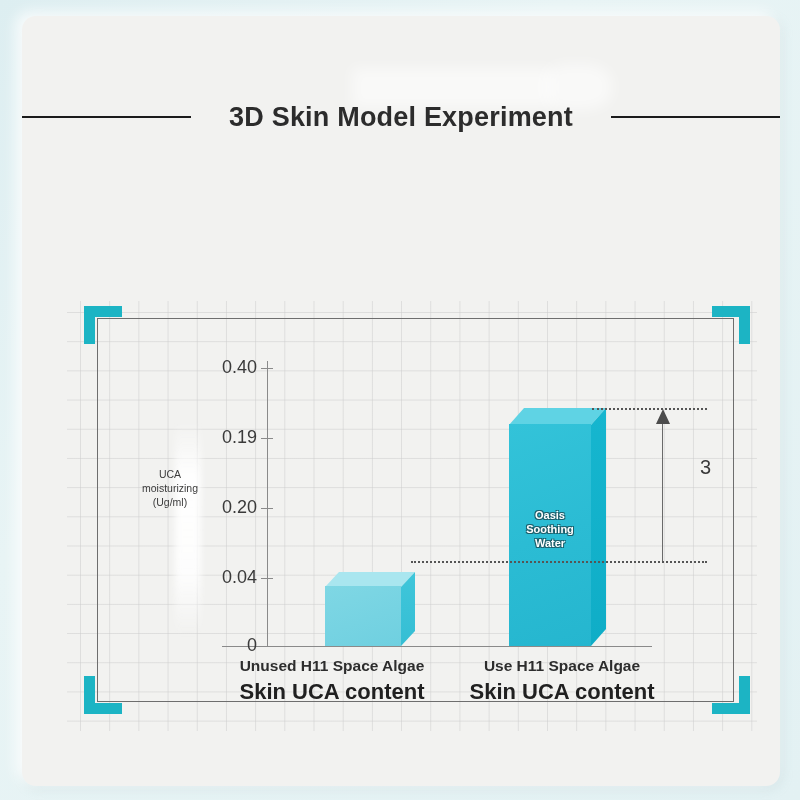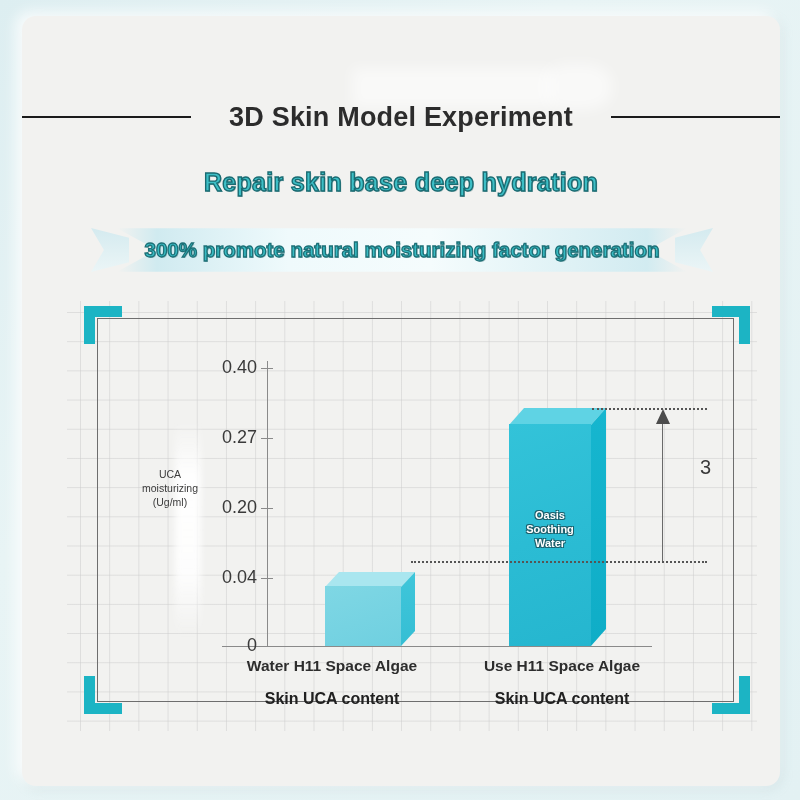--- a/index.html
+++ b/index.html
@@ -347,50 +347,43 @@
     flex: 1;
     text-align: center;
   }
   .xlabel .l1 {
     font-size: 15.5px;
     font-weight: 600;
     color: #2d2d2d;
     white-space: nowrap;
   }
   .xlabel .l2 {
-    margin-top: 15px;
-    font-size: 16px;
+    margin-top: 4px;
+    font-size: 22px;
     font-weight: 600;
     color: #202020;
     white-space: nowrap;
   }
 </style>
 </head>
 <body>
 
 <div id="root">
   <div class="card">
 
     <div class="veil veil-a"></div>
     <div class="veil veil-b"></div>
 
     <div class="header">
       <div class="rule rule-left"></div>
       <div class="main-title">3D Skin Model Experiment</div>
       <div class="rule rule-right"></div>
     </div>
 
-    <div class="headline">Repair skin base deep hydration</div>
-
-    <div class="ribbon-wrap">
-      <div class="ribbon-fold-l"></div>
-      <div class="ribbon-fold-r"></div>
-      <div class="ribbon-bg"></div>
-      <div class="ribbon-text">300% promote natural moisturizing factor generation</div>
-    </div>
+
 
     <div class="chart">
       <div class="grid"></div>
       <div class="col-veil"></div>
 
       <div class="frame-line fl-top"></div>
       <div class="frame-line fl-bottom"></div>
       <div class="frame-line fl-left"></div>
       <div class="frame-line fl-right"></div>
 
@@ -413,21 +406,21 @@
 
       <div class="axis-y"></div>
       <div class="axis-x"></div>
 
       <div class="ytickgroup" style="top:56px">
         <div class="ylabel-val">0.40</div>
       </div>
       <div class="tick" style="top:67px"></div>
 
       <div class="ytickgroup" style="top:126px">
-        <div class="ylabel-val">0.27</div>
+        <div class="ylabel-val">0.19</div>
       </div>
       <div class="tick" style="top:137px"></div>
 
       <div class="ytickgroup" style="top:196px">
         <div class="ylabel-val">0.20</div>
       </div>
       <div class="tick" style="top:207px"></div>
 
       <div class="ytickgroup" style="top:266px">
         <div class="ylabel-val">0.04</div>
@@ -464,21 +457,21 @@
 
       <div class="dotline dot-top"></div>
       <div class="dotline dot-bot"></div>
       <div class="arrow-stem"></div>
       <div class="arrow-head"></div>
 
       <div class="pct-sup">3</div>
 
       <div class="xlabels">
         <div class="xlabel">
-          <div class="l1">Water H11 Space Algae</div>
+          <div class="l1">Unused H11 Space Algae</div>
           <div class="l2">Skin UCA content</div>
         </div>
         <div class="xlabel">
           <div class="l1">Use H11 Space Algae</div>
           <div class="l2">Skin UCA content</div>
         </div>
       </div>
 
     </div>
   </div>

